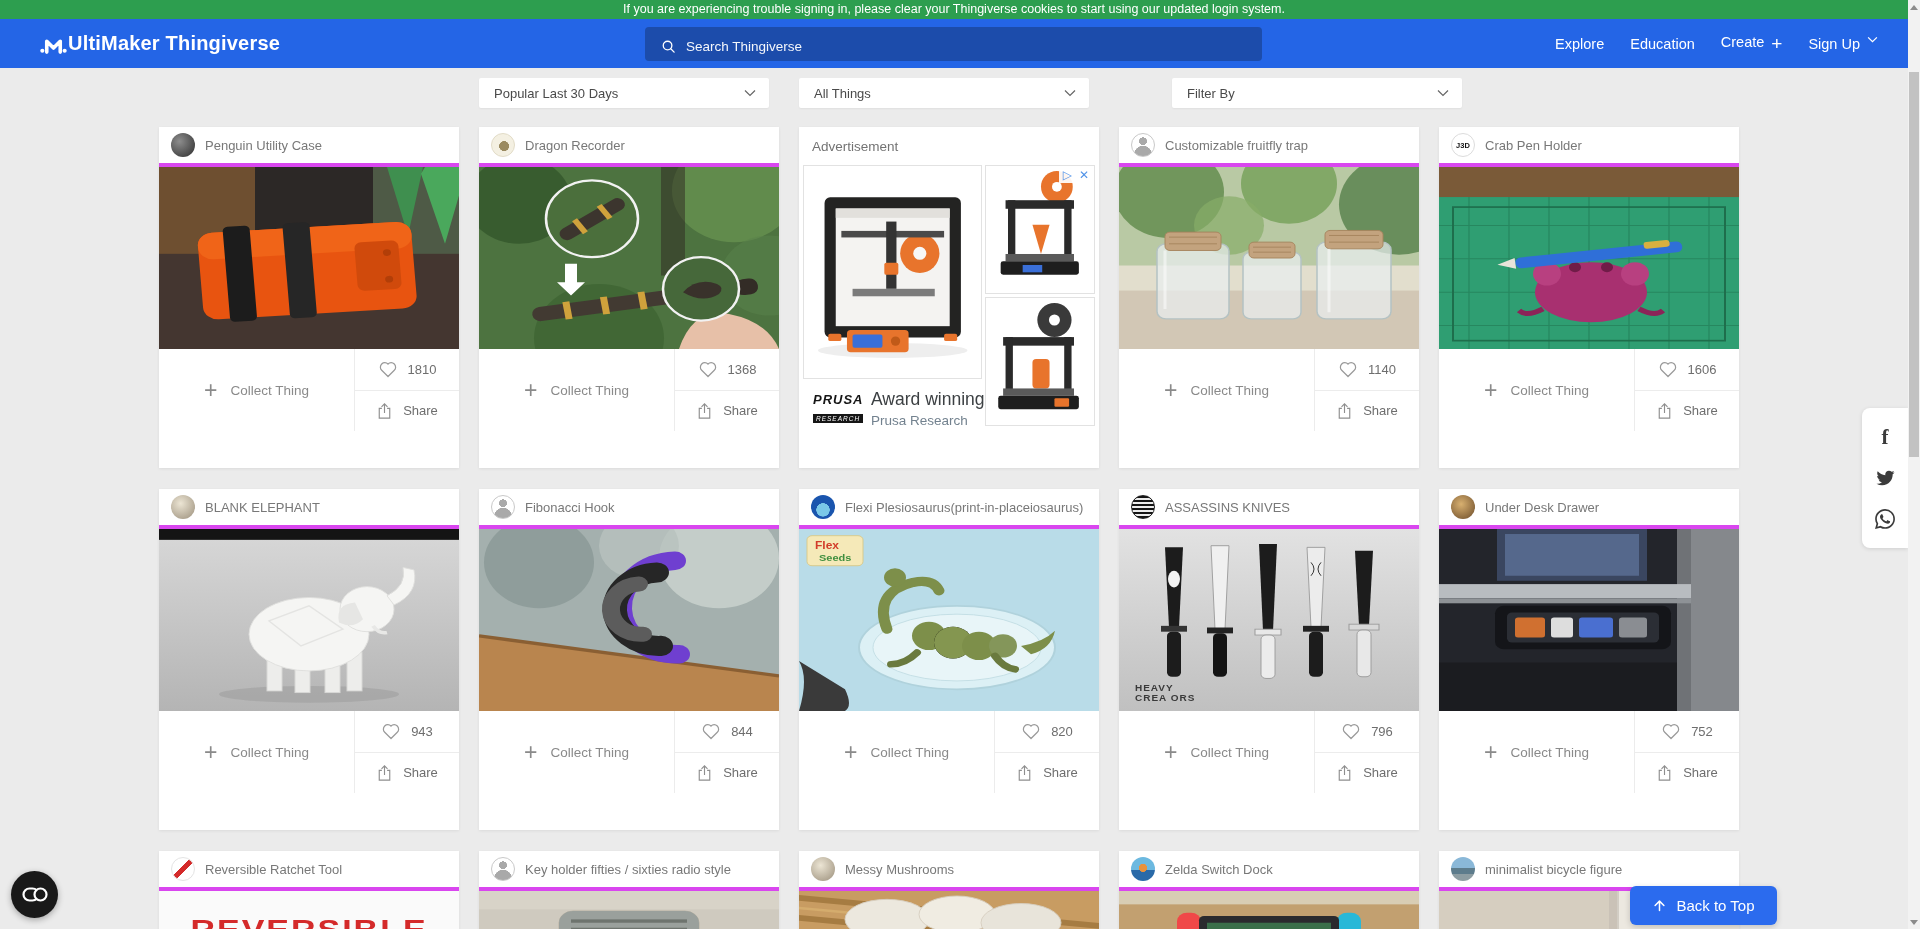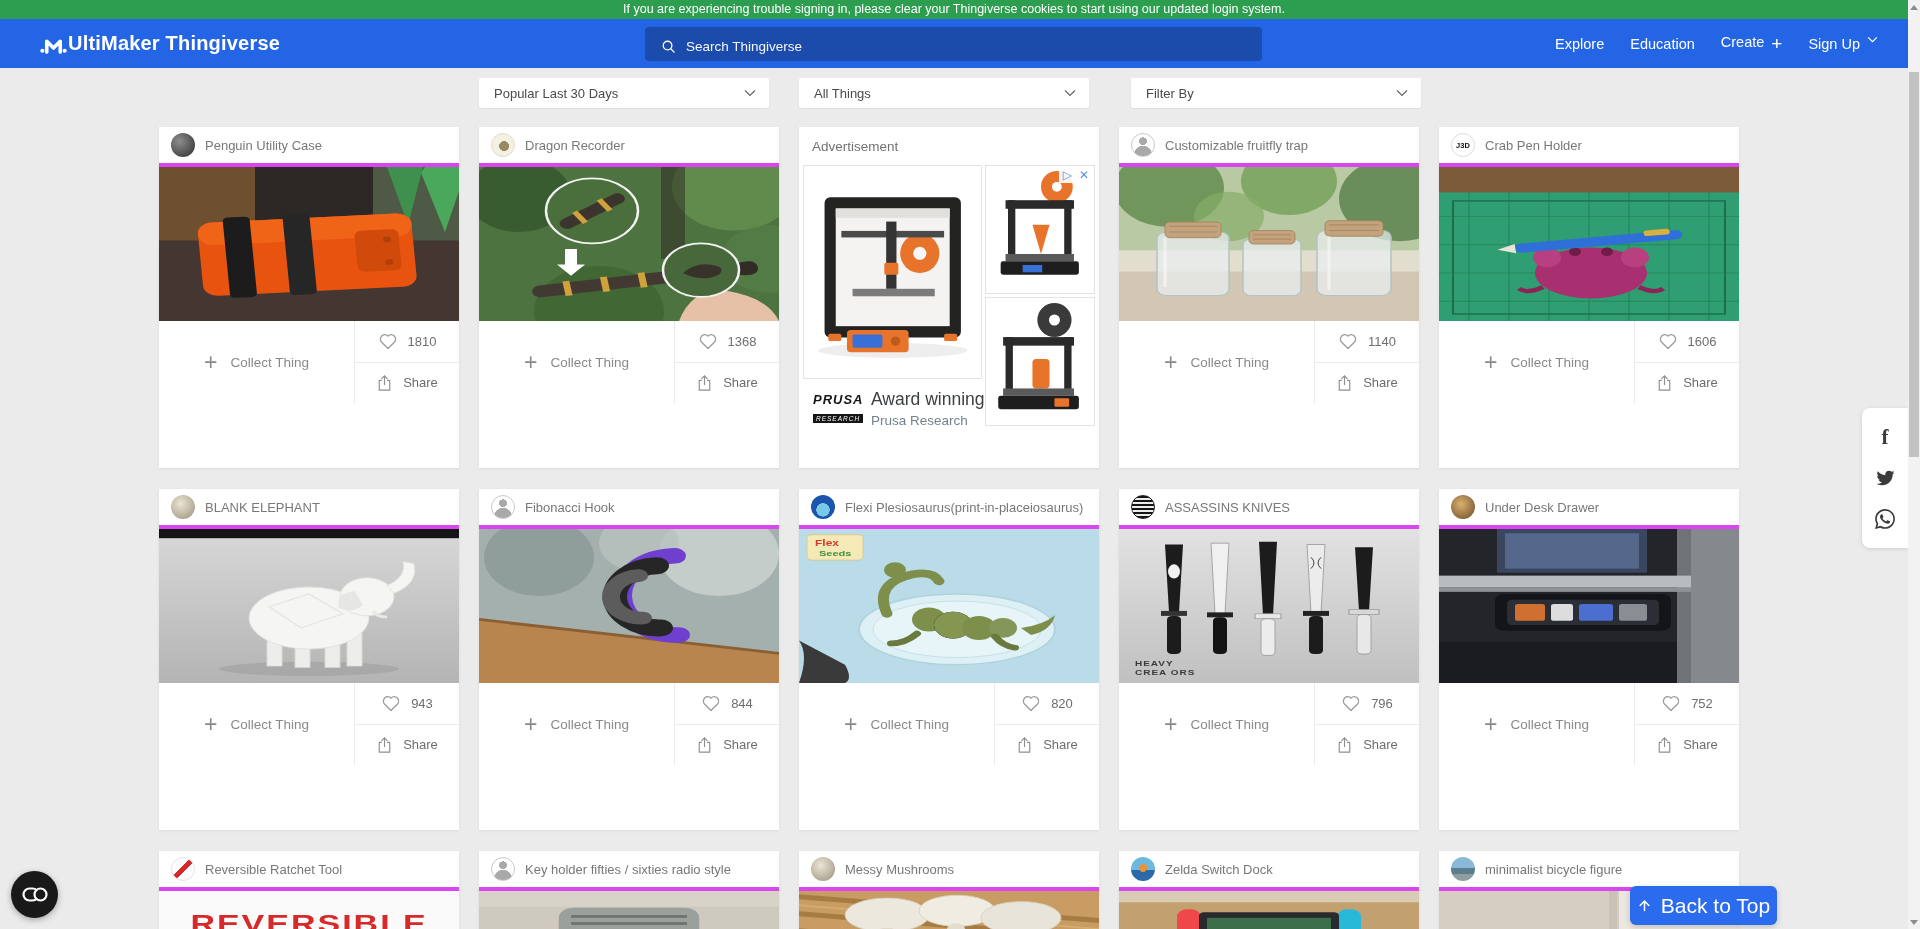--- a/index.html
+++ b/index.html
@@ -21,31 +21,31 @@
                      color:#fff; font-size:13.5px; font-family:"Liberation Sans", sans-serif; }
   .searchbox input::placeholder { color:rgba(255,255,255,.95); }
   .navlinks { position:absolute; right:30px; top:0; height:49px; display:flex; align-items:center; gap:26px; }
   .navlinks a { color:#fff; font-size:14.5px; display:flex; align-items:flex-start; gap:7px; cursor:pointer; text-decoration:none; }
   .plus-glyph { font-size:19px; font-weight:300; line-height:1; }
 
   
   .dropdown { position:absolute; top:78px; width:290px; height:30px; background:#fff; border-radius:2px;
               display:flex; align-items:center; justify-content:space-between; padding:0 13px 0 15px;
               font-size:13px; color:#4a4a4a; cursor:pointer; box-shadow:0 1px 2px rgba(0,0,0,.05); }
-  .dd1 { left:479px; } .dd2 { left:799px; } .dd3 { left:1131px;gap:20px; }
+  .dd1 { left:479px; } .dd2 { left:799px; } .dd3 { left:1172px;gap:20px; }
 
   
   .grid { position:absolute; left:159px; top:127px; width:1580px; display:grid;
           grid-template-columns:repeat(5,300px); grid-auto-rows:341px; column-gap:20px; row-gap:21px; }
   .card { background:#fff; box-shadow:0 1px 3px rgba(0,0,0,.07); overflow:hidden; }
   .card-header { height:40px; display:flex; align-items:center; padding:0 12px; border-bottom:4px solid #d946ef; }
   .avatar { width:24px; height:24px; border-radius:50%; flex:none; display:flex; align-items:center;
             justify-content:center; font-size:7.5px; font-weight:700; color:#111; overflow:hidden; cursor:pointer; }
   .title { margin-left:10px; font-size:13px; color:#787878; white-space:nowrap; overflow:hidden; cursor:pointer; }
-  .thumb { height:154px; position:relative; overflow:hidden; cursor:pointer; background:#ddd; }
+  .thumb { height:182px; position:relative; overflow:hidden; cursor:pointer; background:#ddd; }
   .thumb svg { width:100%; height:100%; display:block; }
   .footer { height:82px; display:flex; }
   .collect { flex:1; display:flex; align-items:center; justify-content:center; gap:13px; color:#8a8a8a;
              font-size:13.5px; border-right:1px solid #ececec; cursor:pointer; }
   .collect .plus { font-size:23px; font-weight:300; color:#8a8a8a; }
   .fside { width:104px; display:flex; flex-direction:column; }
   .like, .share { flex:1; display:flex; align-items:center; justify-content:center; gap:10px;
                   color:#6e6e6e; font-size:13px; cursor:pointer; }
   .like { border-bottom:1px solid #ececec; }
 
@@ -93,21 +93,21 @@
   .social .sicon { cursor:pointer; display:flex; }
   .fb-glyph { font-family:"Liberation Serif", serif; font-weight:700; font-size:21px; color:#3b3b3b; line-height:1; }
 
   
   .cookie-btn { position:absolute; left:11px; top:871px; width:47px; height:47px; border-radius:50%;
                 background:#191919; border:none; display:flex; align-items:center; justify-content:center;
                 cursor:pointer; box-shadow:0 2px 6px rgba(0,0,0,.3); }
 
   
   .back-top { position:absolute; left:1630px; top:886px; width:147px; height:39px; background:#2b6bee;
-              border:none; border-radius:6px; color:#fff; font-size:21px; display:flex; align-items:center;
+              border:none; border-radius:6px; color:#fff; font-size:15px; display:flex; align-items:center;
               justify-content:center; gap:9px; cursor:pointer; font-family:"Liberation Sans", sans-serif;
               box-shadow:0 2px 6px rgba(0,0,0,.18); }
 
   
   .scrollbar { position:absolute; right:0; top:0; width:12px; height:929px; background:#f2f2f2; }
   .sb-thumb { position:absolute; left:1px; top:72px; width:10px; height:385px; background:#c2c2c2; cursor:pointer; }
   .sb-up, .sb-down { position:absolute; left:0; width:12px; height:14px; display:flex; align-items:center;
                      justify-content:center; cursor:pointer; }
   .sb-up { top:0; } .sb-down { bottom:0; }
   .sb-up::after { content:""; border:4px solid transparent; border-bottom:5px solid #8c8c8c; margin-top:-4px; }

